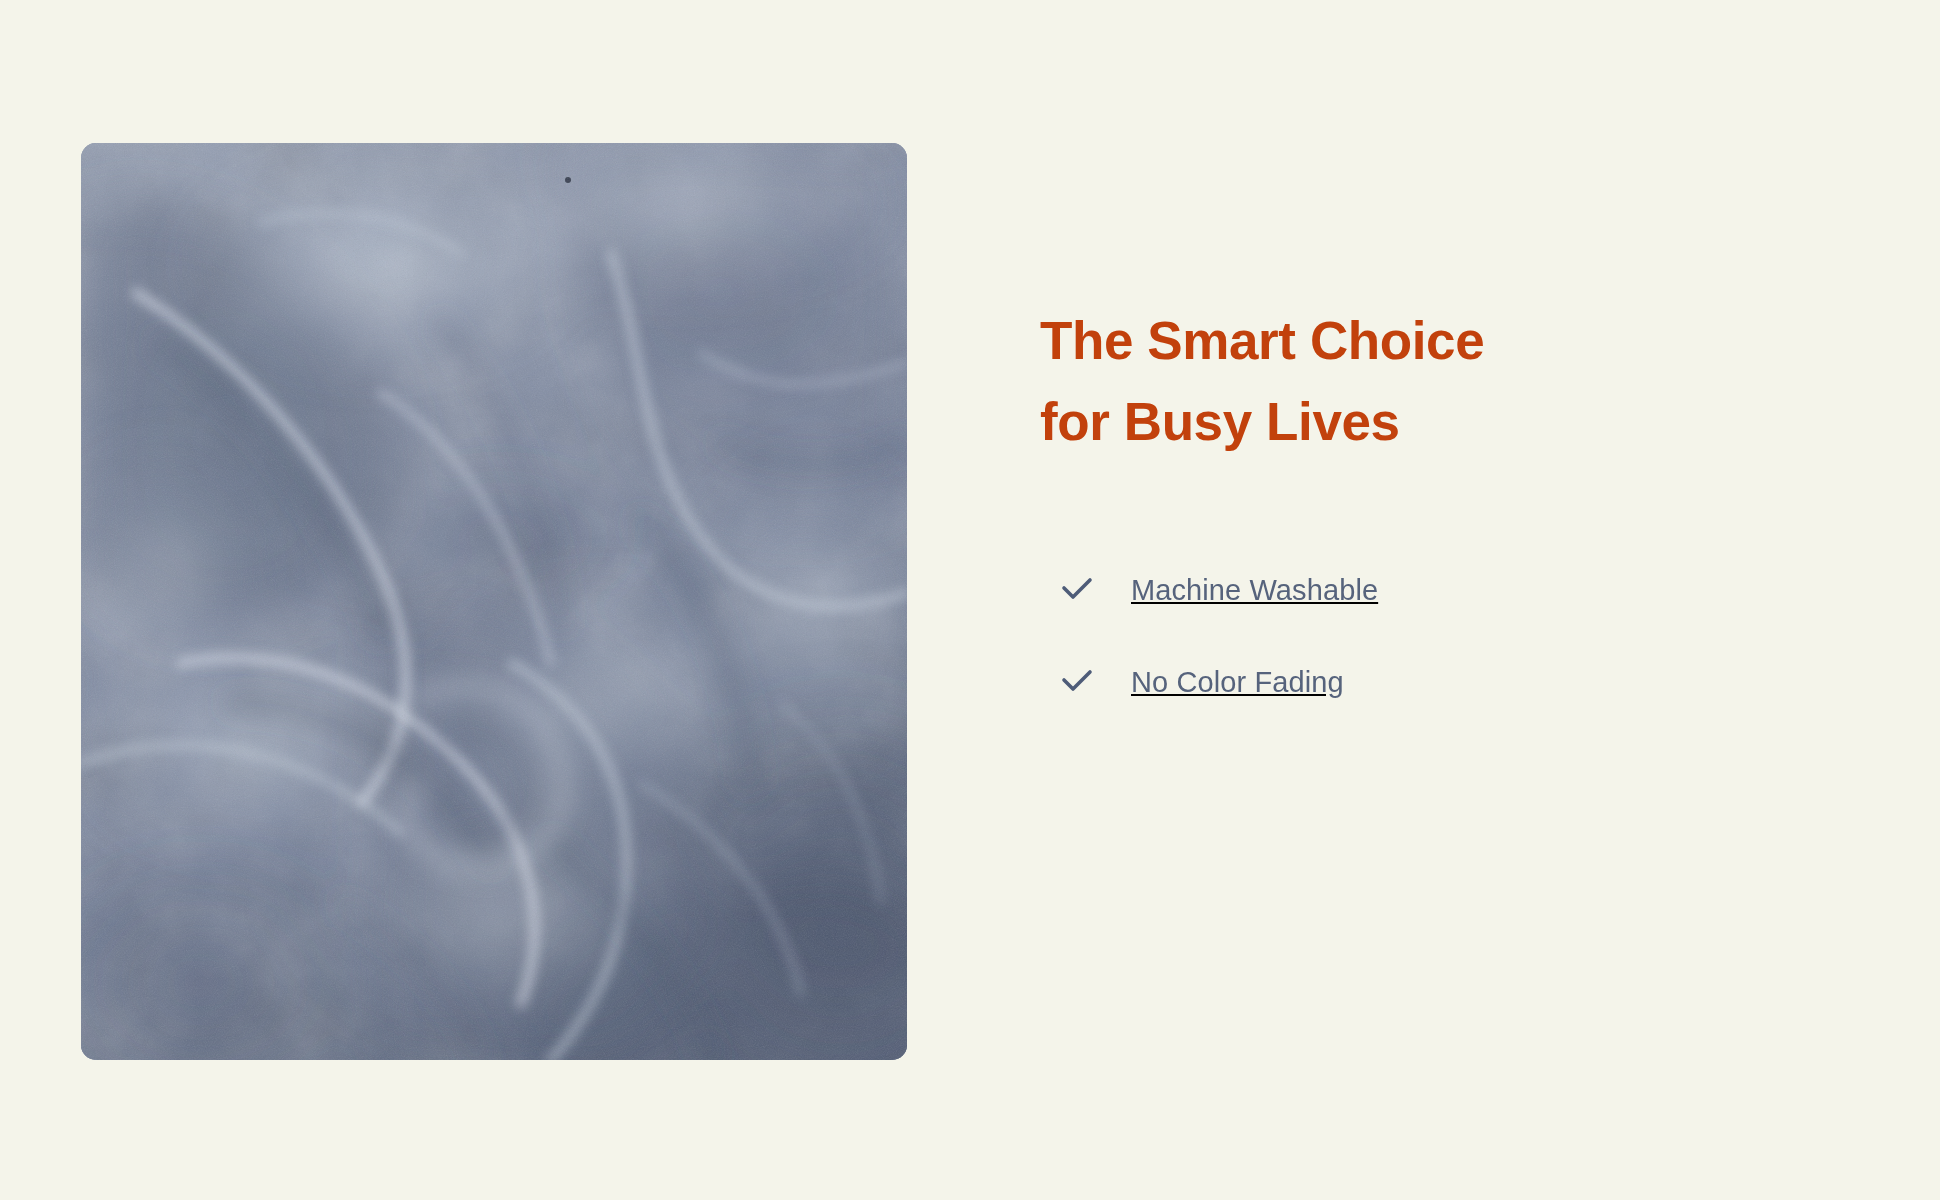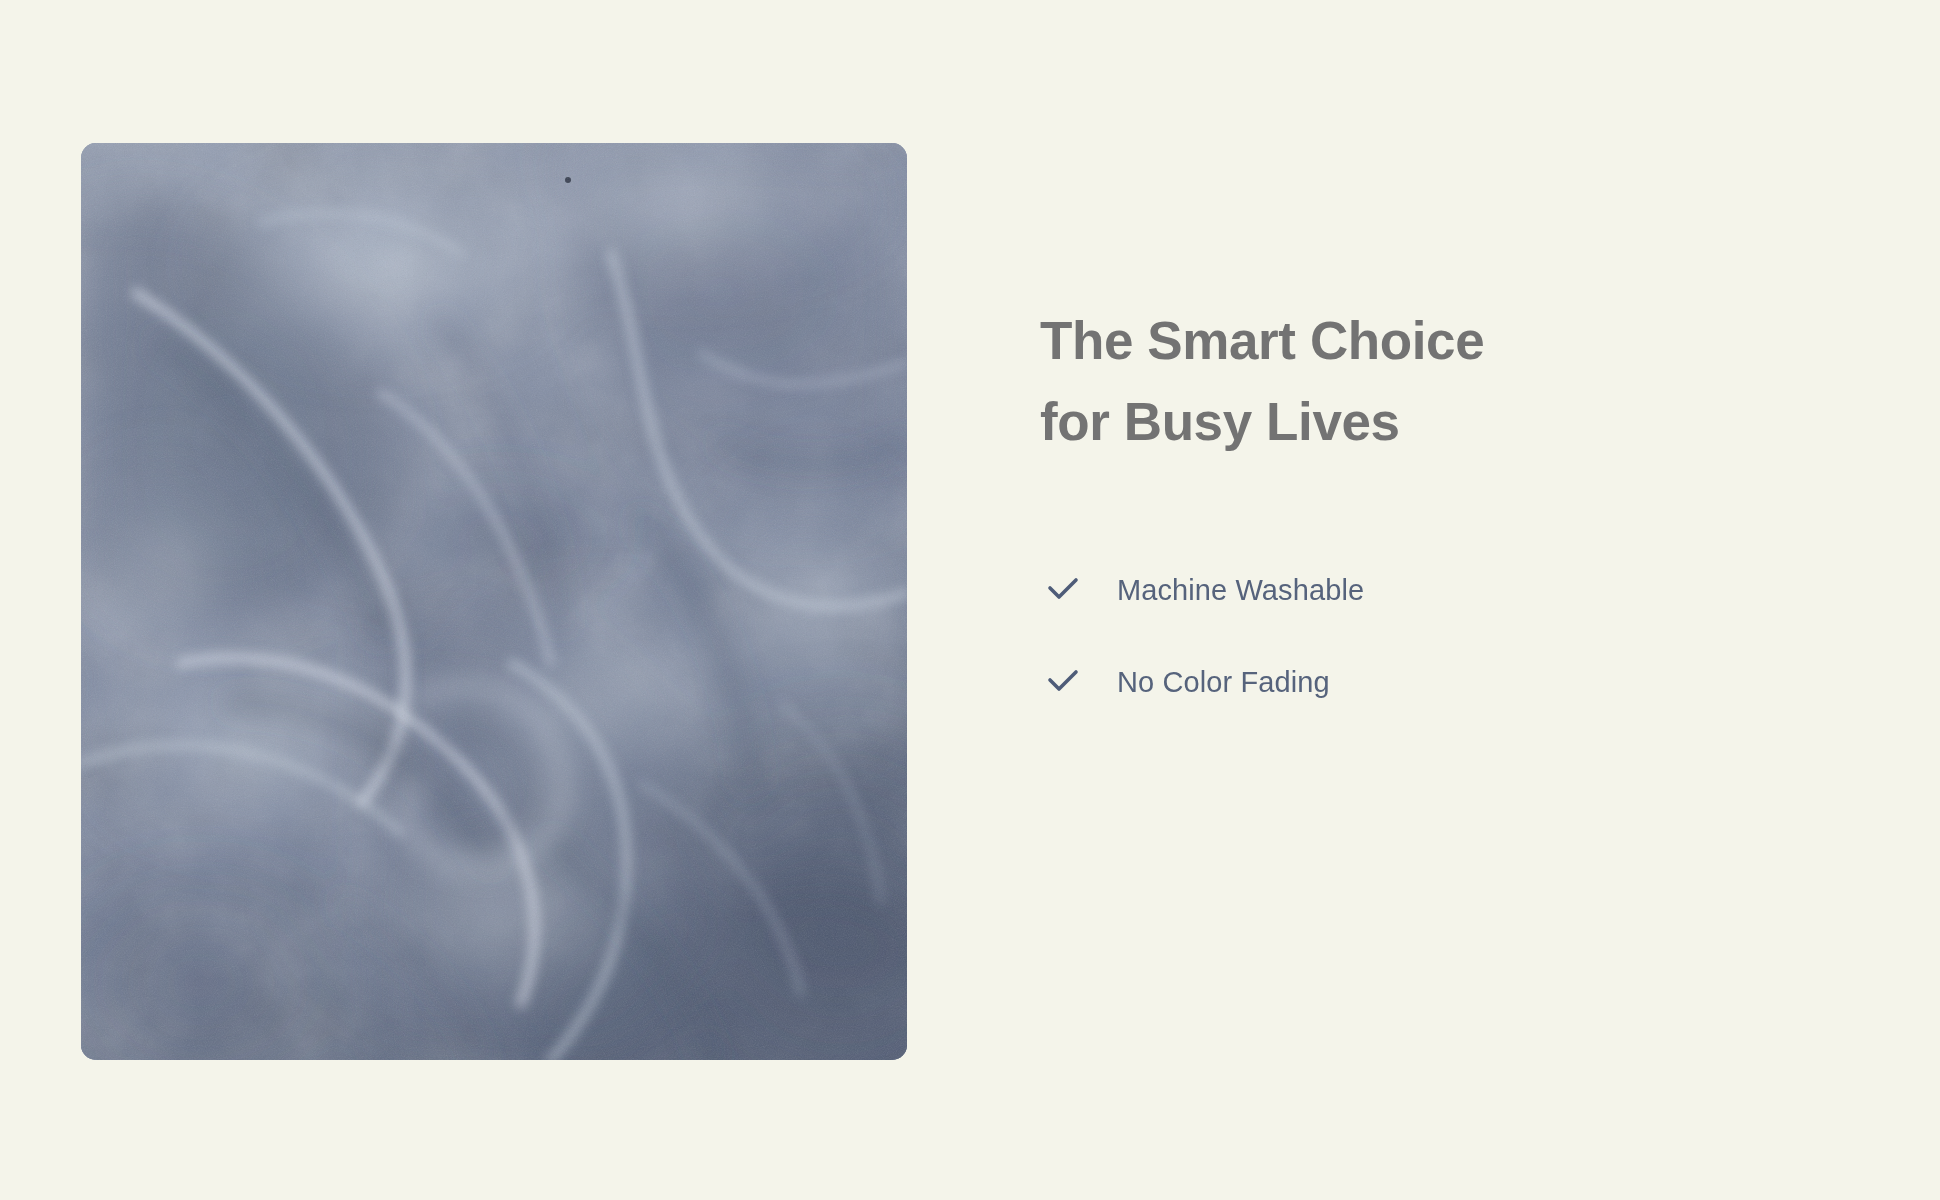--- a/index.html
+++ b/index.html
@@ -45,29 +45,30 @@
     top: 300px;
     width: 720px;
   }
 
   .promo-heading {
     margin: 0;
     font-size: 53px;
     font-weight: 700;
     line-height: 81px;
     letter-spacing: -0.4px;
-    color: #737373;
+    color: #c2410c;
     white-space: pre-line;
   }
 
   .feature-list {
     list-style: none;
-    margin: 2px;
+    margin: 16px;
     padding: 0;
     margin-top: 105px;
+    text-decoration: underline;
   }
   .feature-item {
     display: flex;
     align-items: center;
     height: 46px;
     margin-bottom: 46px;
   }
   .feature-item:last-child {
     margin-bottom: 0;
     text-align: center;

